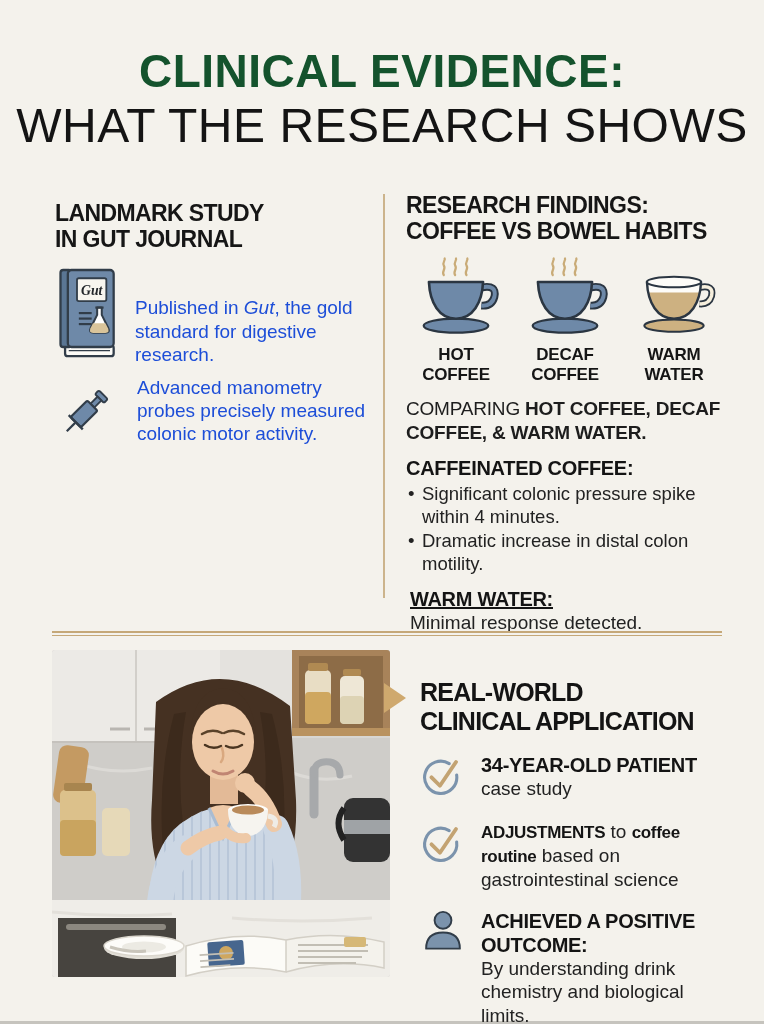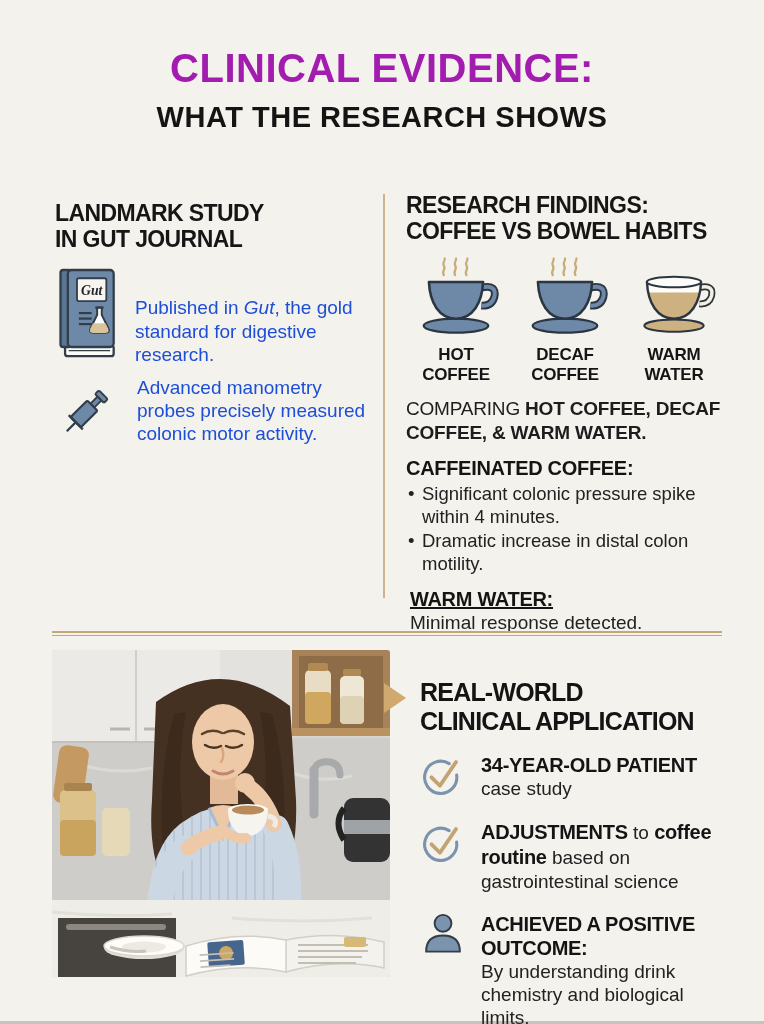--- a/index.html
+++ b/index.html
@@ -6,22 +6,22 @@
   html,body { background:#e9e7e1; }
   #page {
     position:relative; width:764px; height:1024px; margin:0 auto;
     background:#f4f2ec; overflow:hidden;
     font-family:"Liberation Sans", sans-serif; color:#1c1c1c;
   }
   #page::after { content:""; position:absolute; left:0; right:0; bottom:0; height:3px; background:rgba(60,58,52,.25); }
 
   
   .title-block { position:absolute; top:46px; left:0; width:100%; text-align:center; }
-  .title-line1 { font-size:40px; font-weight:800; color:#a21caf; letter-spacing:.5px; line-height:1.1; }
-  .title-line2 { font-size:29px; font-weight:700; color:#141414; letter-spacing:.5px; line-height:1.1; margin-top:12px; }
+  .title-line1 { font-size:46px; font-weight:800; color:#14532d; letter-spacing:.5px; line-height:1.1; }
+  .title-line2 { font-size:48px; font-weight:400; color:#141414; letter-spacing:.5px; line-height:1.1; margin-top:3px; }
 
   
   .col-heading { font-size:23px; font-weight:800; color:#161616; line-height:1.13; letter-spacing:-.6px; }
   .left-col  { position:absolute; left:55px;  top:200px; width:315px; }
   .right-col { position:absolute; left:406px; top:192px; width:330px; }
   .v-divider { position:absolute; left:383px; top:194px; height:404px; width:0;
                border-left:2px solid #ccb48c; }
 
   .point-row { display:flex; align-items:flex-end; margin-top:14px; }
   .point-icon { flex:0 0 auto; }
@@ -52,21 +52,21 @@
   .gold-arrow { position:absolute; left:384px; top:683px; width:22px; height:30px; }
 
   .bottom-col { position:absolute; left:420px; top:678px; width:315px; }
   .bottom-heading { font-size:25px; font-weight:800; line-height:1.14; letter-spacing:-.8px; color:#141414; }
   .check-item { display:flex; align-items:flex-start; margin-top:17px; }
   .check-item .item-icon { flex:0 0 46px; }
   .item-body { margin-left:15px; width:254px; margin-top:1px; }
   .item-bold { font-size:20px; font-weight:800; line-height:1.2; letter-spacing:-.3px; color:#141414; }
   .item-rest { font-size:19px; line-height:1.22; color:#222; }
   .item-mixed { font-size:19px; line-height:1.25; color:#222; }
-  .item-mixed b { font-size:20px; font-weight:800; letter-spacing:-.3px; color:#141414; }
+  .item-mixed b { font-size:17px; font-weight:800; letter-spacing:-.3px; color:#141414; }
 </style>
 </head>
 <body>
 
 <div id="page">
 
   <div class="title-block">
     <div class="title-line1">CLINICAL EVIDENCE:</div>
     <div class="title-line2">WHAT THE RESEARCH SHOWS</div>
   </div>

